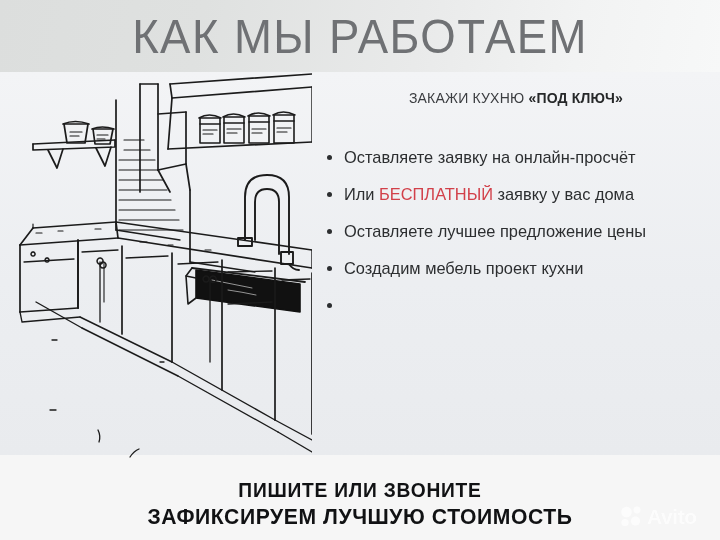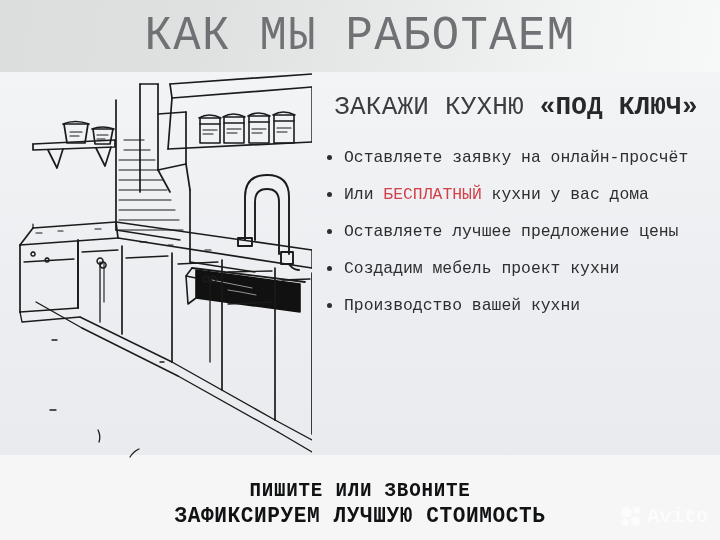--- a/index.html
+++ b/index.html
@@ -6,21 +6,21 @@
     margin: 0;
     padding: 0;
     background: #ffffff;
   }
   #poster {
     position: relative;
     width: 720px;
     height: 540px;
     overflow: hidden;
     background: #eff0f2;
-    font-family: Liberation Mono, monospace;
+    font-family: Liberation Sans, sans-serif;
     -webkit-font-smoothing: antialiased;
   }
 
   
   .band-header {
     position: absolute;
     left: 0; top: 0;
     width: 720px; height: 72px;
     background: linear-gradient(100deg, #dcdedd 0%, #dfe1e0 28%, #e9eaea 58%, #f2f3f3 80%, #f7f8f8 100%);
   }
@@ -56,24 +56,24 @@
   
   .illustration {
     position: absolute;
     left: 0; top: 72px;
     width: 312px; height: 388px;
   }
 
   
   .subtitle {
     position: absolute;
-    left: 312px; top: 94px;
+    left: 312px; top: 85px;
     width: 408px;
     text-align: center;
-    font-size: 26px;
+    font-size: 14px;
     line-height: 26px;
     color: #3b3d40;
     white-space: nowrap;
     letter-spacing: .2px;
   }
   .subtitle .strong { font-weight: 700; color: #262829; }
 
   .bullets {
     position: absolute;
     left: 320px; top: 146px;
@@ -321,33 +321,32 @@
     <span>ЗАКАЖИ КУХНЮ </span><span class="strong">«ПОД КЛЮЧ»</span>
   </div>
 
   <ul class="bullets">
     <li>
       <span class="dot"></span>
       <span>Оставляете заявку на онлайн-просчёт</span>
     </li>
     <li>
       <span class="dot"></span>
-      <span>Или </span><span class="hl">БЕСПЛАТНЫЙ</span><span> кухни у вас дома</span>
+      <span>Или </span><span class="hl">БЕСПЛАТНЫЙ</span><span> заявку у вас дома</span>
     </li>
     <li>
       <span class="dot"></span>
       <span>Оставляете лучшее предложение цены</span>
     </li>
     <li>
       <span class="dot"></span>
       <span>Создадим мебель проект кухни</span>
     </li>
     <li>
       <span class="dot"></span>
-      <span>Производство вашей кухни</span>
     </li>
   </ul>
 
   <div class="footer-text">
     <span class="l1">ПИШИТЕ ИЛИ ЗВОНИТЕ</span>
     <span class="l2">ЗАФИКСИРУЕМ ЛУЧШУЮ СТОИМОСТЬ</span>
   </div>
 
   <div class="watermark">
     <svg width="24" height="22" viewBox="0 0 24 22">

